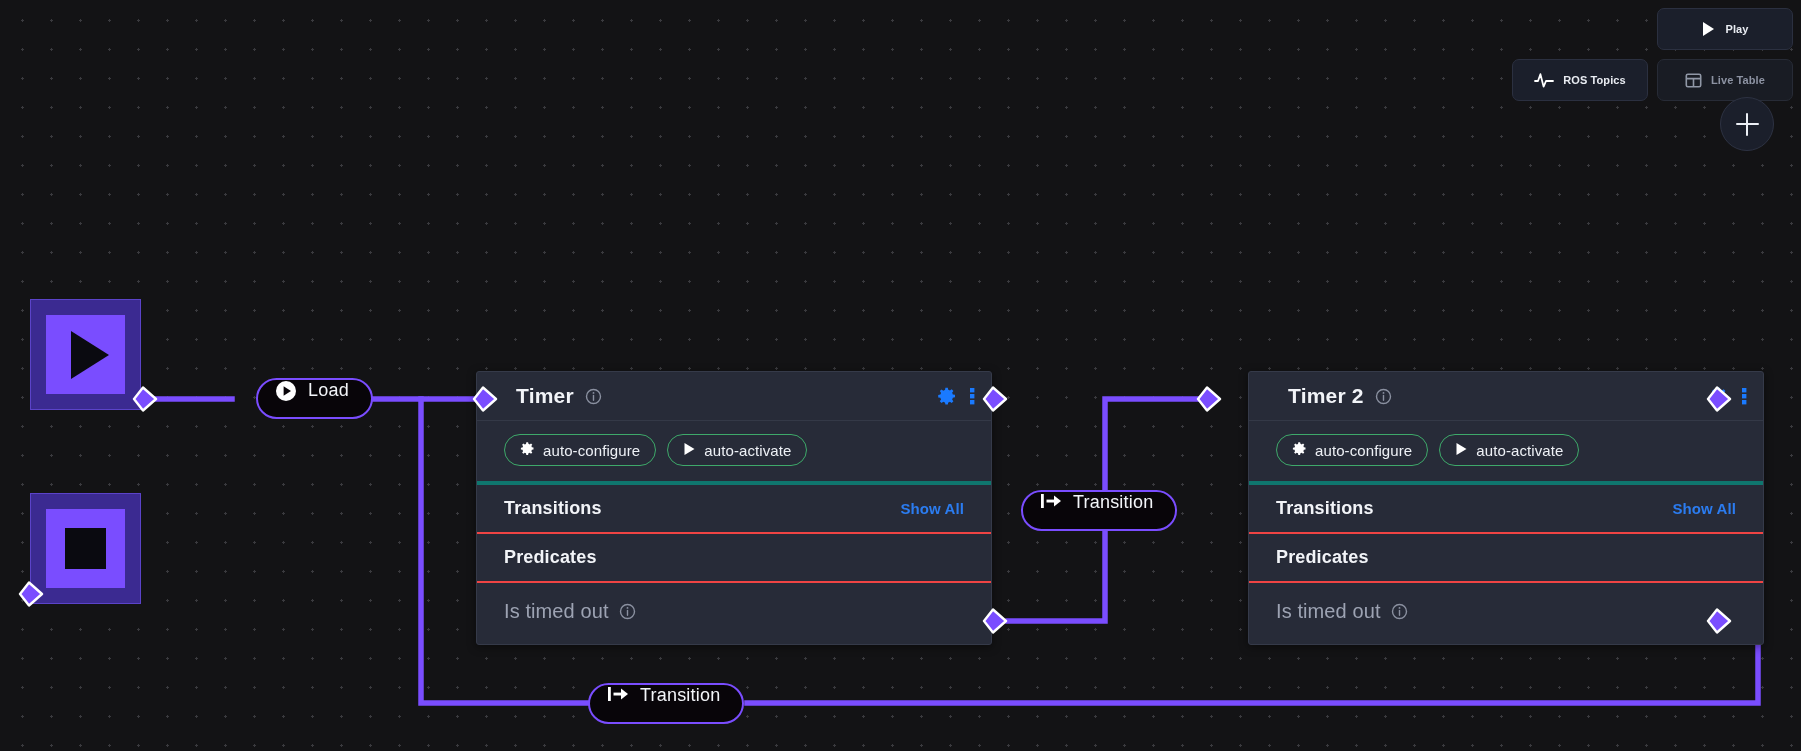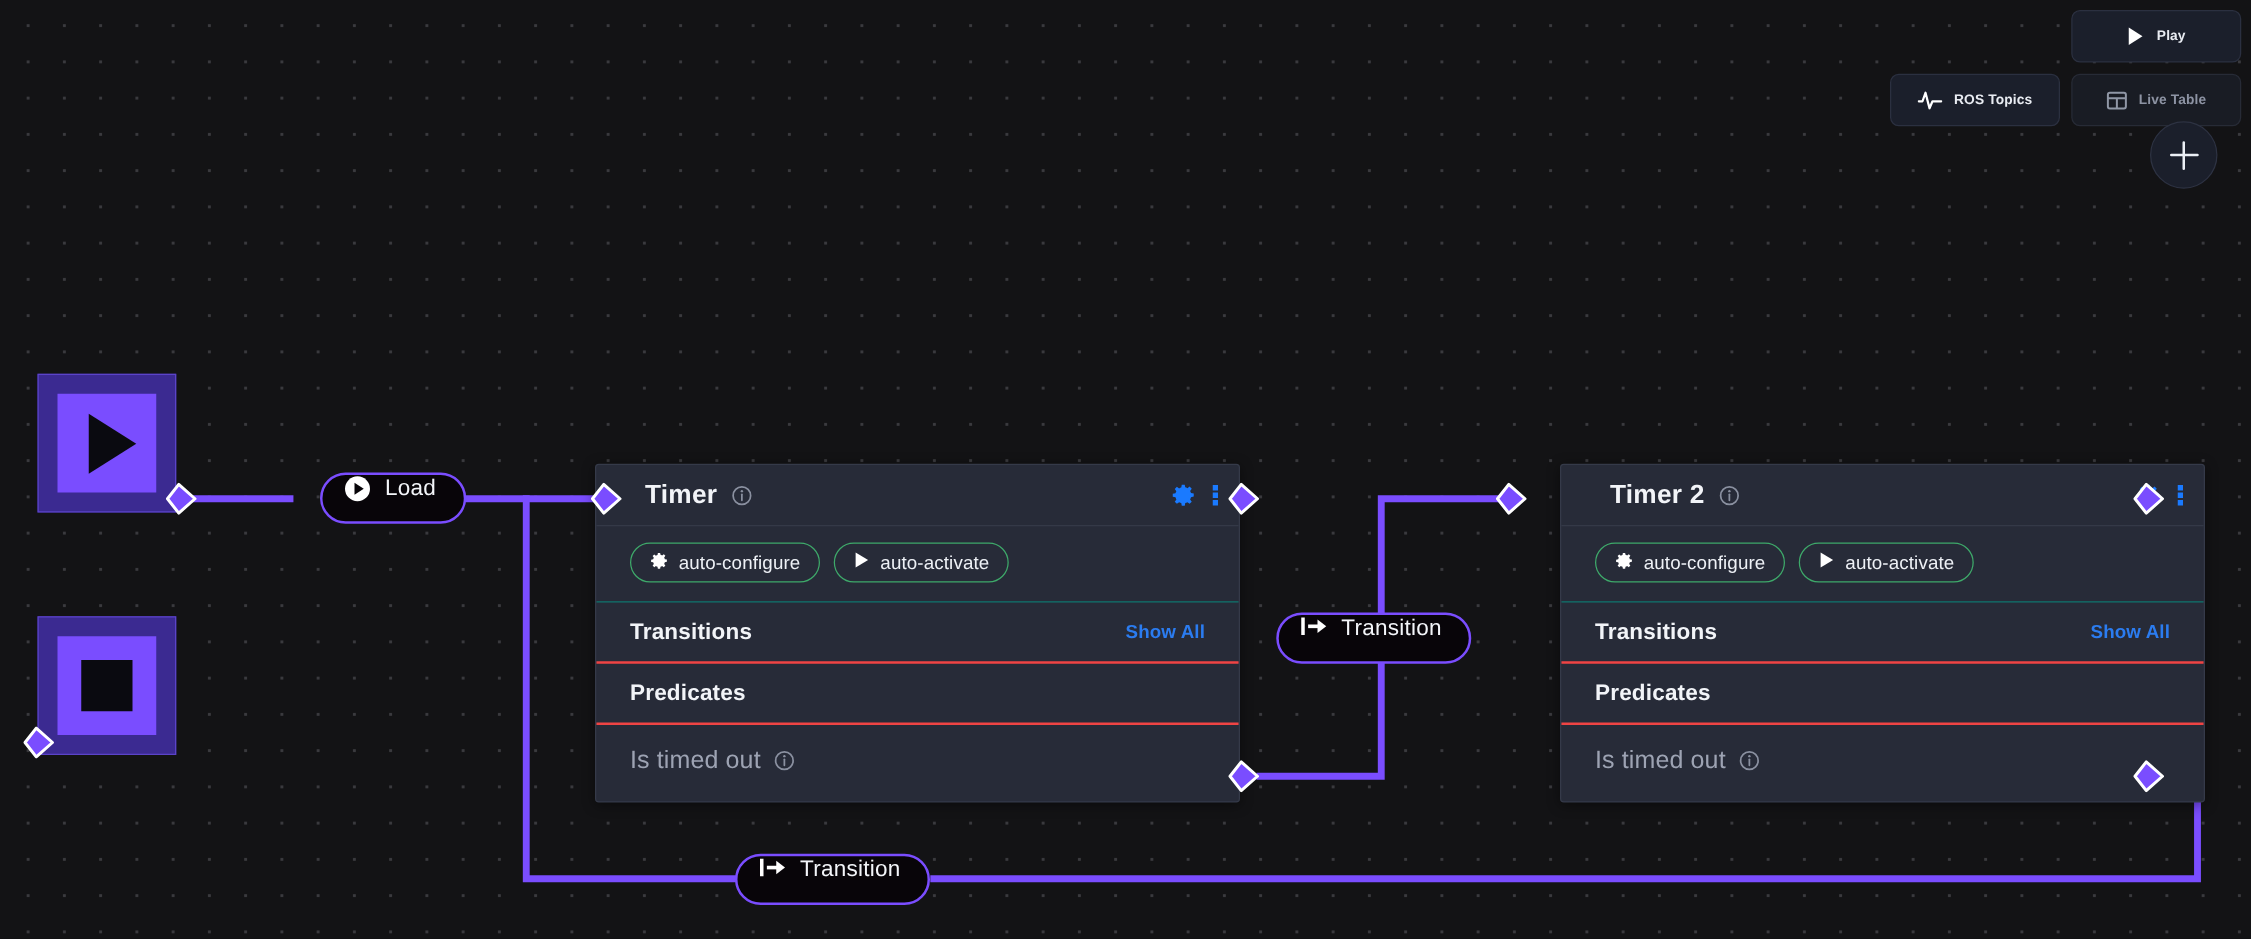--- a/index.html
+++ b/index.html
@@ -175,21 +175,21 @@
     align-items: center;
     gap: 13px;
   }
   .icon-btn { display: flex; align-items: center; cursor: pointer; }
 
   .card-tags {
     display: flex;
     align-items: center;
     gap: 11px;
     padding: 13px 27px 15px 27px;
-    border-bottom: 1px solid #0f766e;
+    border-bottom: 4px solid #0f766e;
   }
   .tag {
     display: flex;
     align-items: center;
     gap: 8px;
     height: 32px;
     padding: 0 15px;
     border: 1px solid #3ea96a;
     border-radius: 17px;
     color: #eef1f6;

